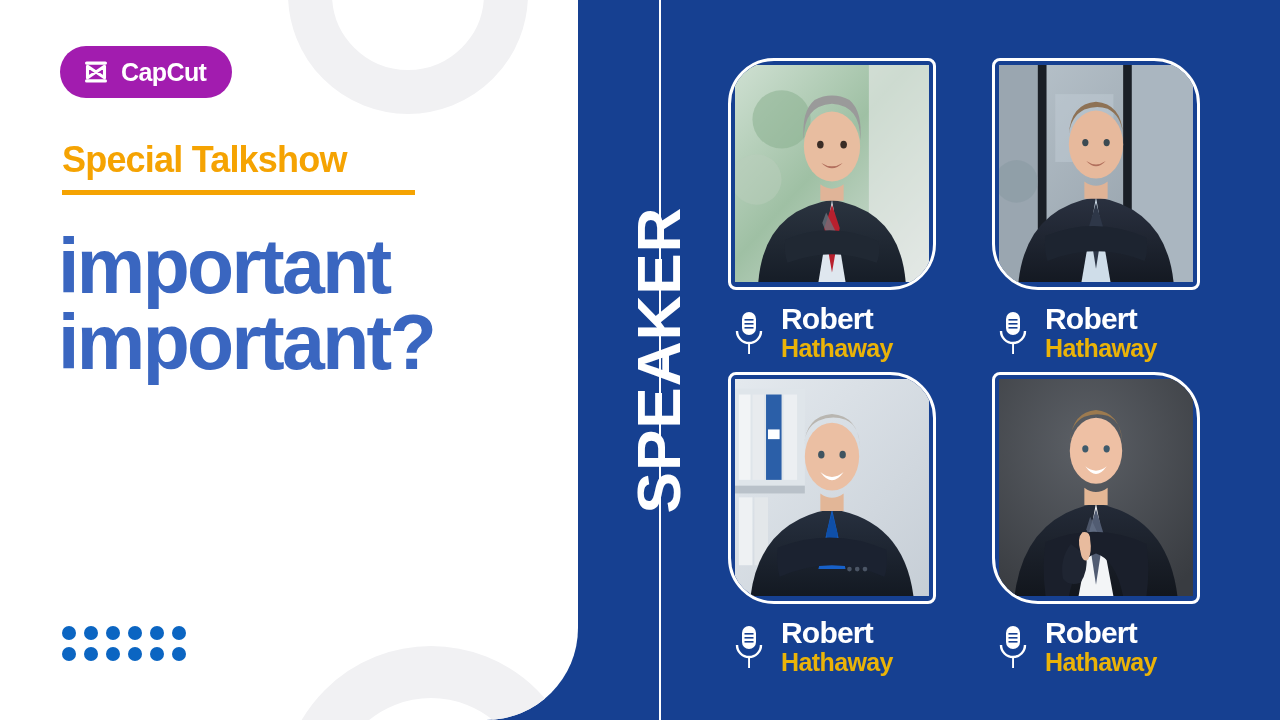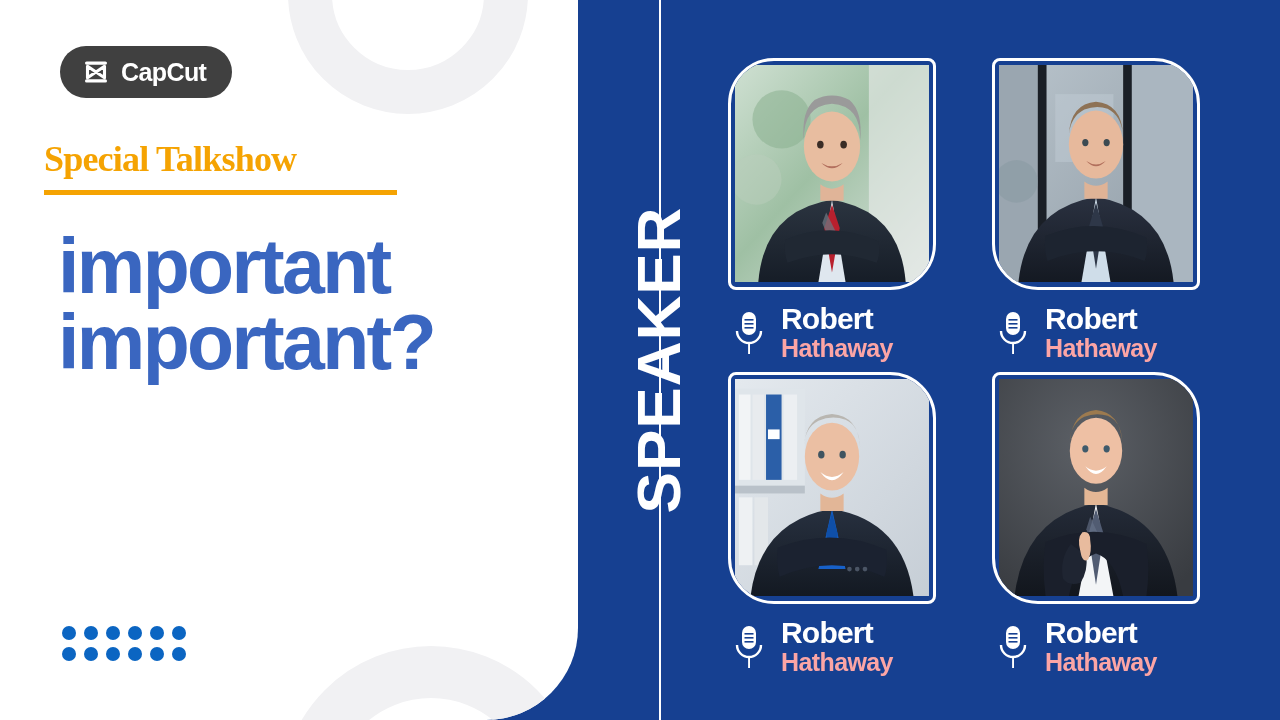--- a/index.html
+++ b/index.html
@@ -40,36 +40,36 @@
   #deco-ring-bottom {
     width:300px; height:300px;
     border-width:52px;
     left:281px; top:646px;
   }
 
   
   #logo-pill {
     position:absolute; left:60px; top:46px;
     height:52px; padding:0 26px 0 22px;
-    background:#404040;
+    background:#a21caf;
     border-radius:26px;
     display:flex; align-items:center; gap:11px;
     z-index:4;
   }
   #logo-icon { width:28px; height:24px; display:block; flex:none; }
   #logo-text {
     color:#ffffff;
     font-size:25px;
     font-weight:bold;
     letter-spacing:-0.6px;
     line-height:1;
   }
 
   
-  #eyebrow-wrap { position:absolute; left:44px; top:140px; z-index:4;font-family:Liberation Serif, serif; }
+  #eyebrow-wrap { position:absolute; left:62px; top:140px; z-index:4; }
   #eyebrow-text {
     color:#F5A302;
     font-size:36px;
     font-weight:bold;
     letter-spacing:-0.8px;
     line-height:1.1;
     white-space:nowrap;
   }
   #eyebrow-rule {
     margin-top:10px;
@@ -174,21 +174,21 @@
   .name-first {
     display:block;
     color:#ffffff;
     font-size:30px;
     font-weight:bold;
     letter-spacing:-0.8px;
     white-space:nowrap;
   }
   .name-last {
     display:block;
-    color:#fca5a5;
+    color:#eab308;
     font-size:25px;
     font-weight:bold;
     letter-spacing:-0.6px;
     margin-top:2px;
     white-space:nowrap;
   }
 
   
   .speaker-card.col2 .name-row { left:18px; }
   .speaker-card.col2 .photo-frame { margin-left:12px; }

